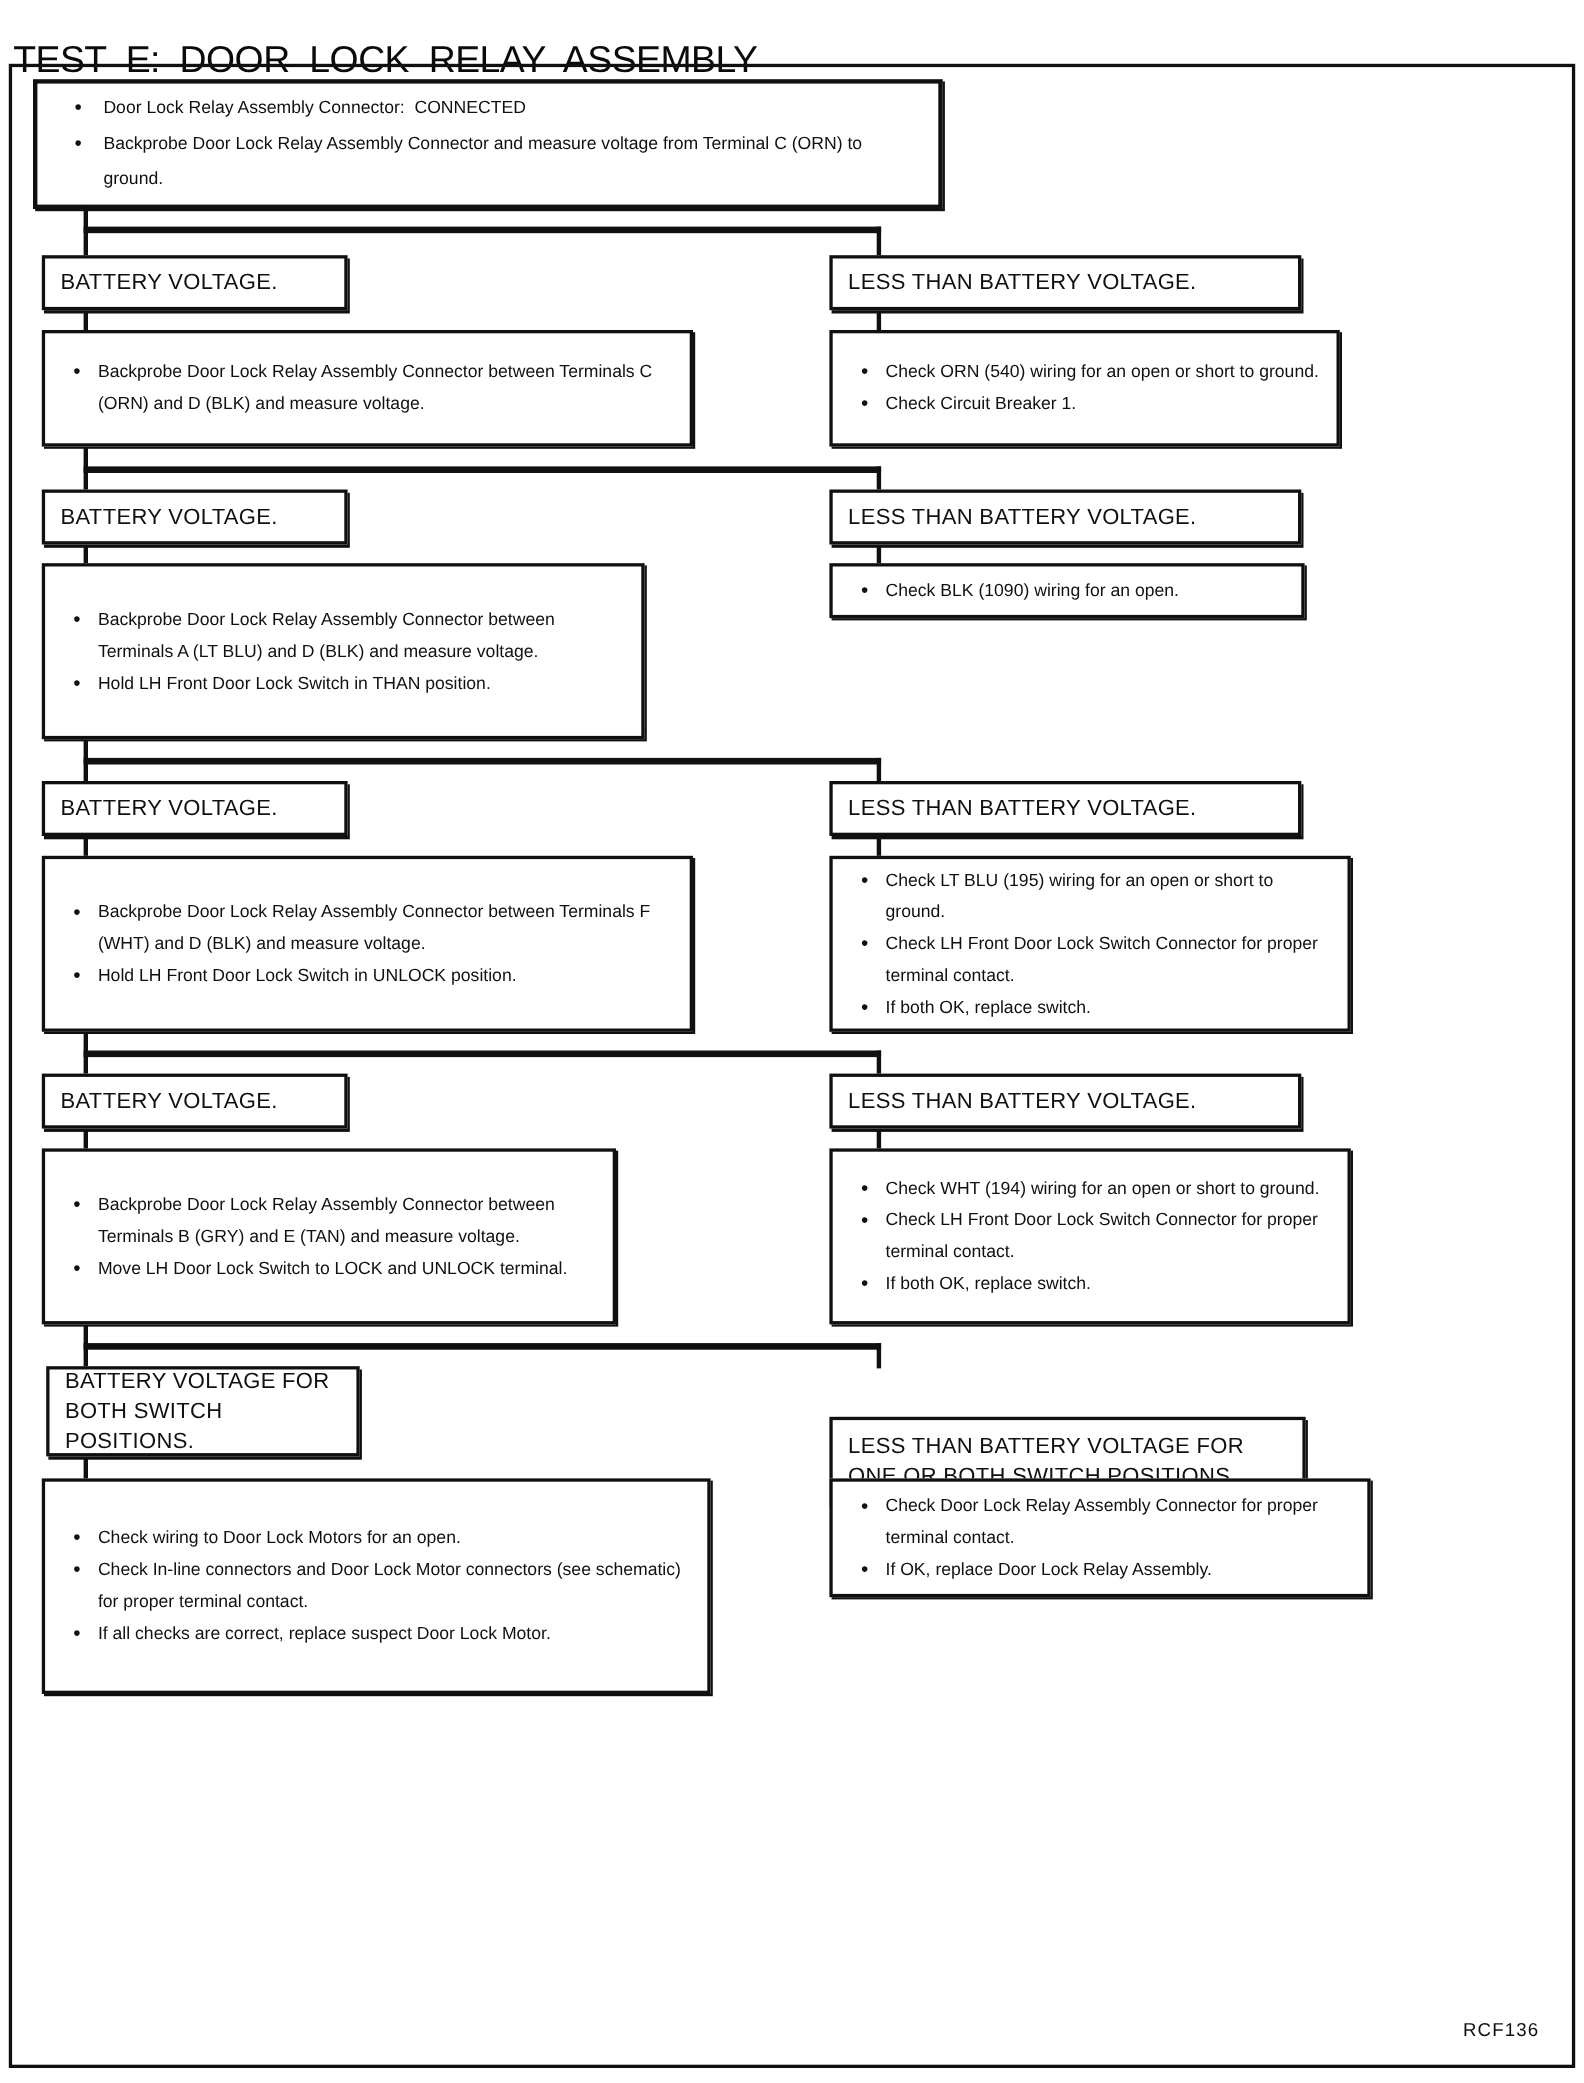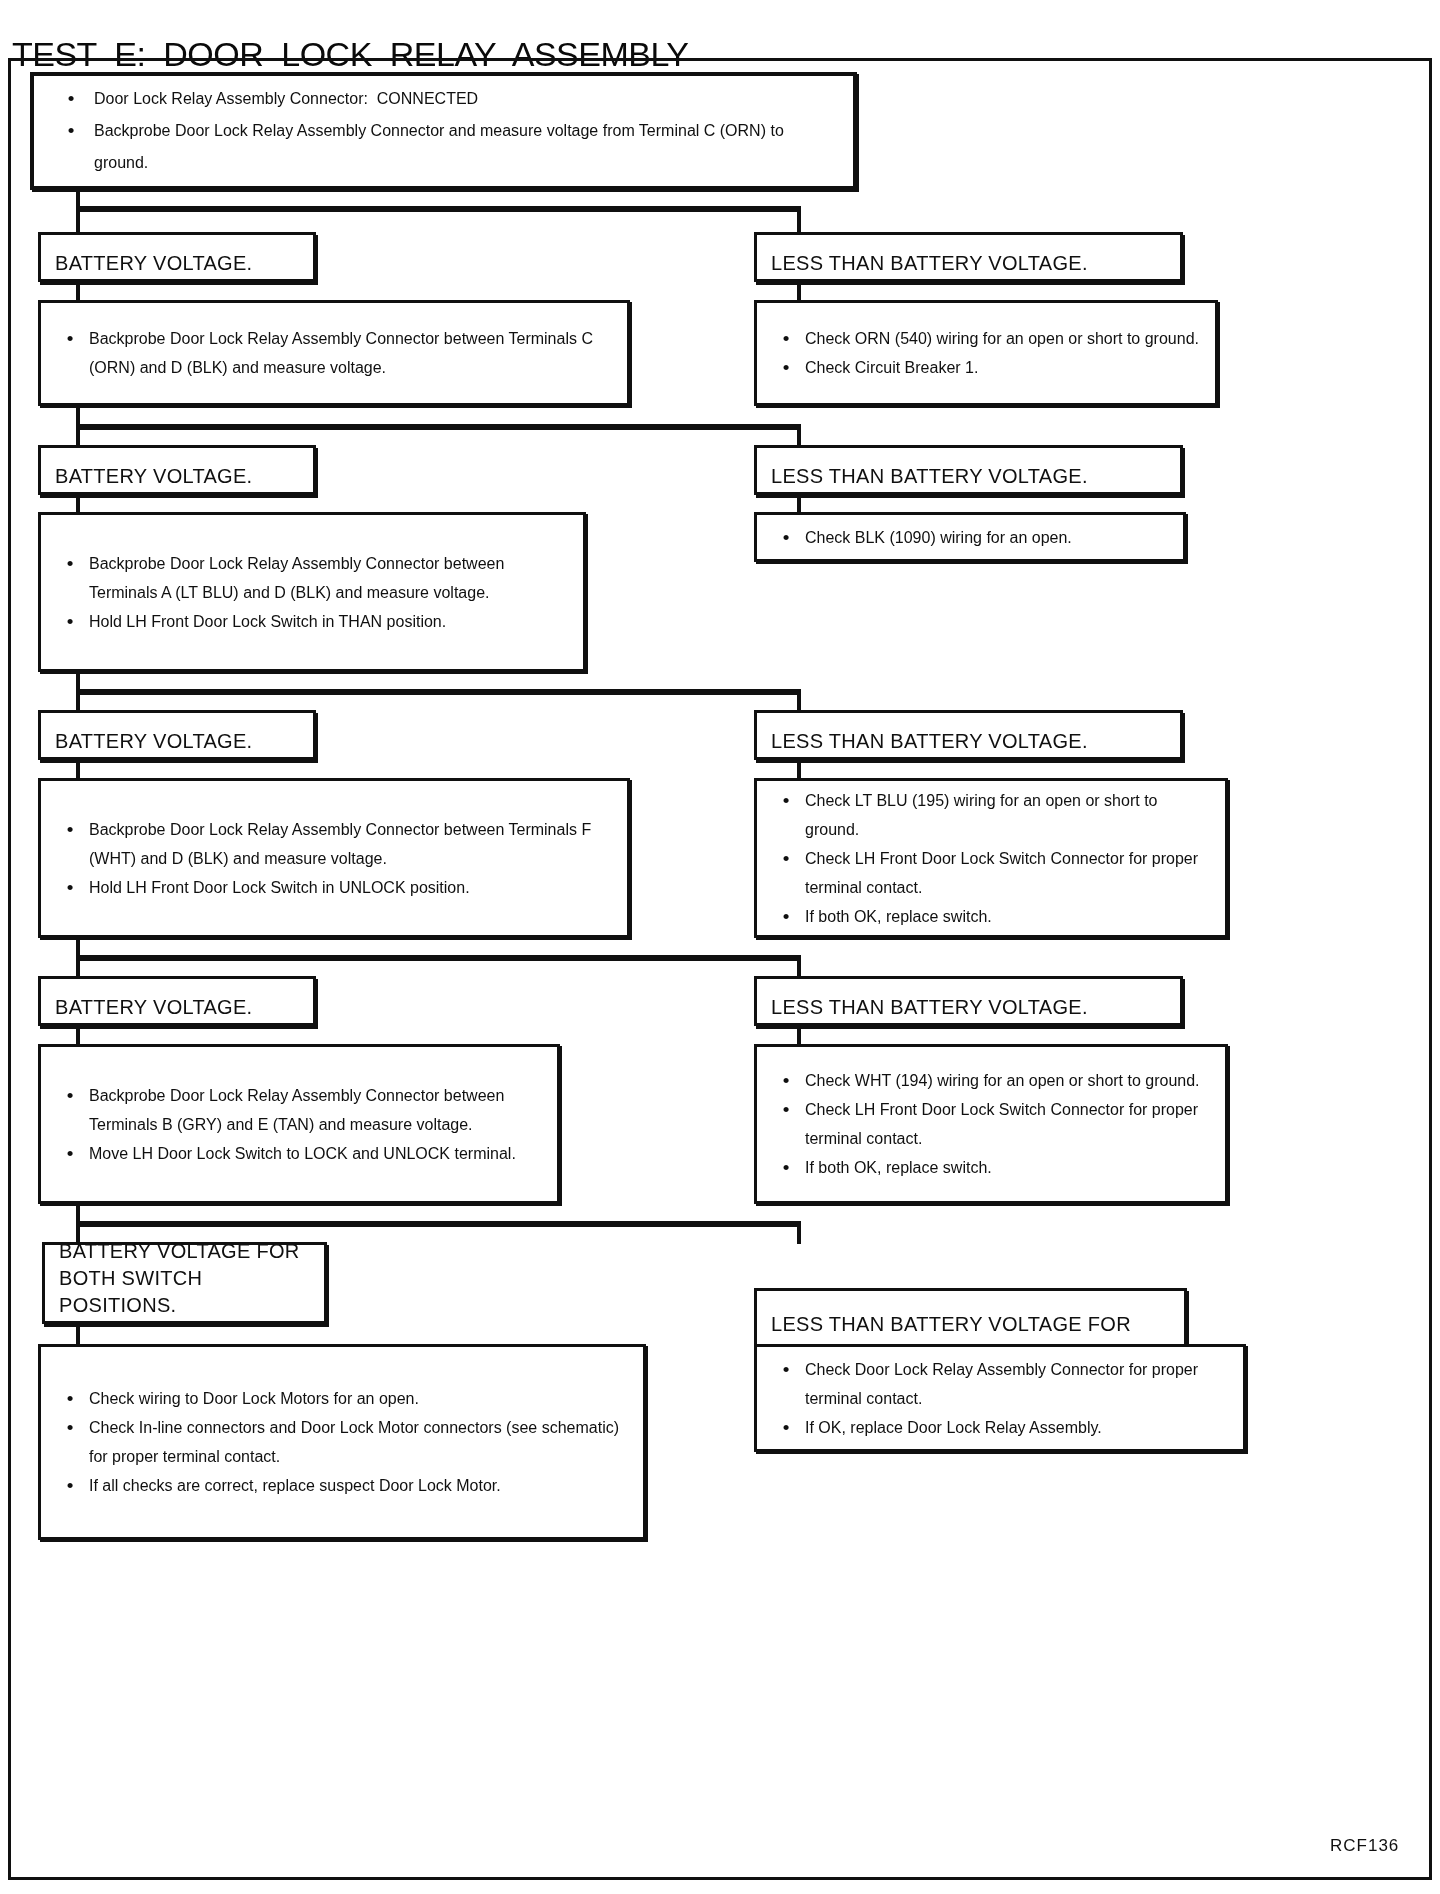--- a/index.html
+++ b/index.html
@@ -7,21 +7,21 @@
   body { font-family:"Liberation Sans","DejaVu Sans",sans-serif; color:#101010; }
   .page { position:relative; width:1440px; height:1894px; background:#fff; overflow:hidden; }
 
   .title { position:absolute; left:12px; top:4px; font-size:34px; font-weight:normal;
            letter-spacing:-0.5px; word-spacing:9px; color:#0a0a0a; white-space:nowrap;margin-top:31px; }
 
   .frame { position:absolute; left:8px; top:58px; width:1424px; height:1822px;
            border:3px solid #101010; }
 
   .box { position:absolute; background:#fff; border:3px solid #101010; }
-  .label { display:flex; align-items:flex-end; padding:2px 12px 2px 14px;
+  .label { display:flex; align-items:center; padding:2px 12px 2px 14px;
            font-size:20px; letter-spacing:0.3px; box-shadow:2px 3px 0 #101010; line-height:27px; }
   .action { display:flex; flex-direction:column; justify-content:center; padding:4px 12px 4px 10px;
             box-shadow:2px 2px 0 #101010; }
   .start-box { display:flex; flex-direction:column; justify-content:center; padding:6px 14px;
                border-width:4px; box-shadow:2px 2px 0 #101010; }
 
   .brow { display:flex; align-items:flex-start; }
   .bdot { flex:0 0 38px; text-align:center; font-size:19px; line-height:29px; }
   .start-box .bdot { flex:0 0 46px; line-height:32px; }
   .btxt { flex:1; font-size:16px; line-height:29px; white-space:pre-wrap; }

